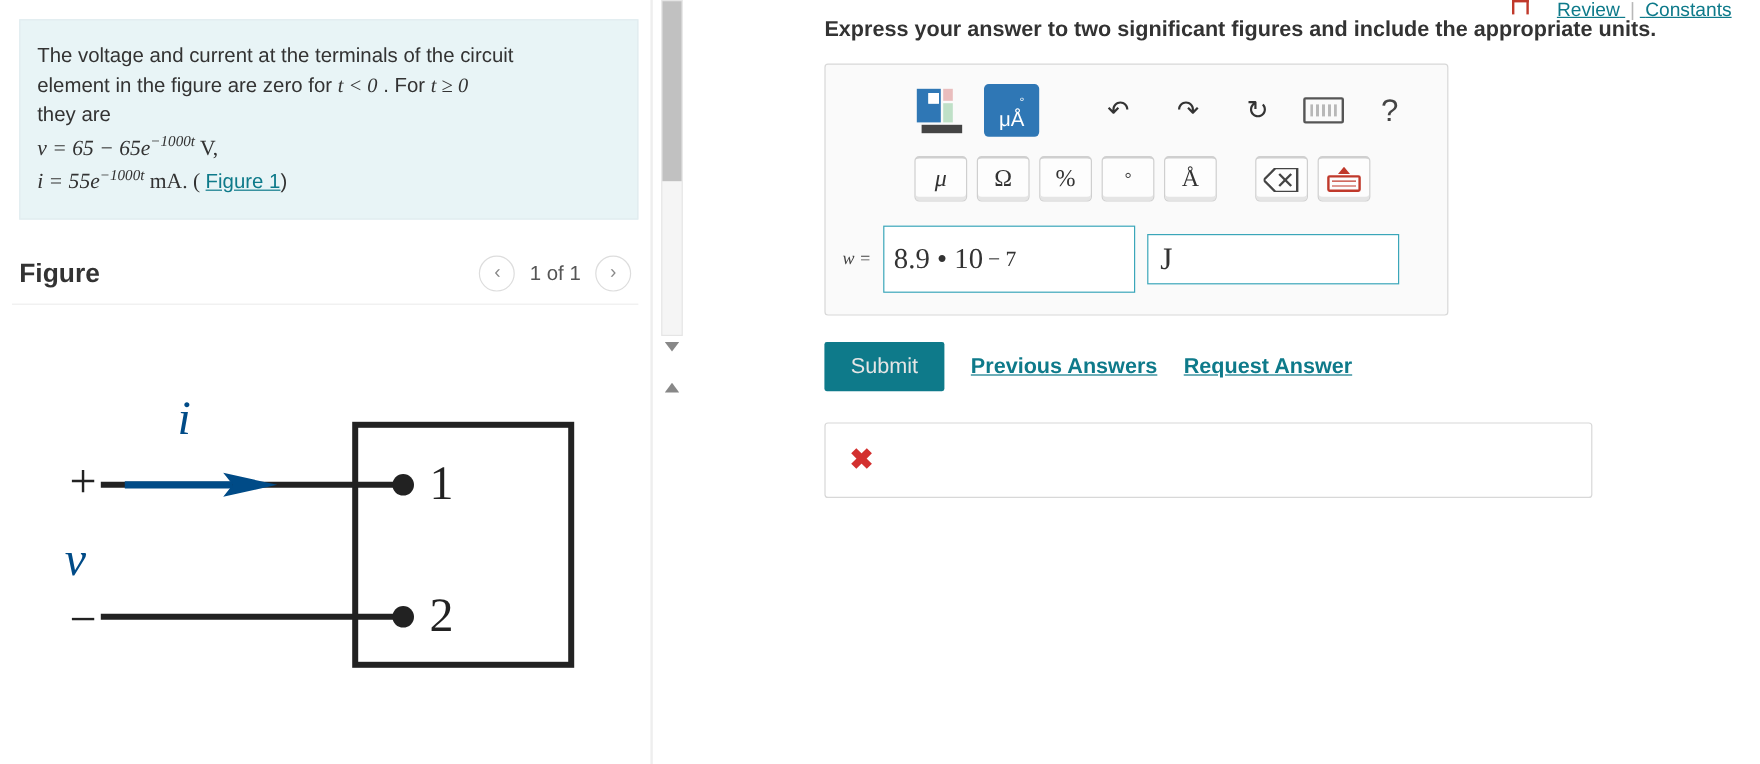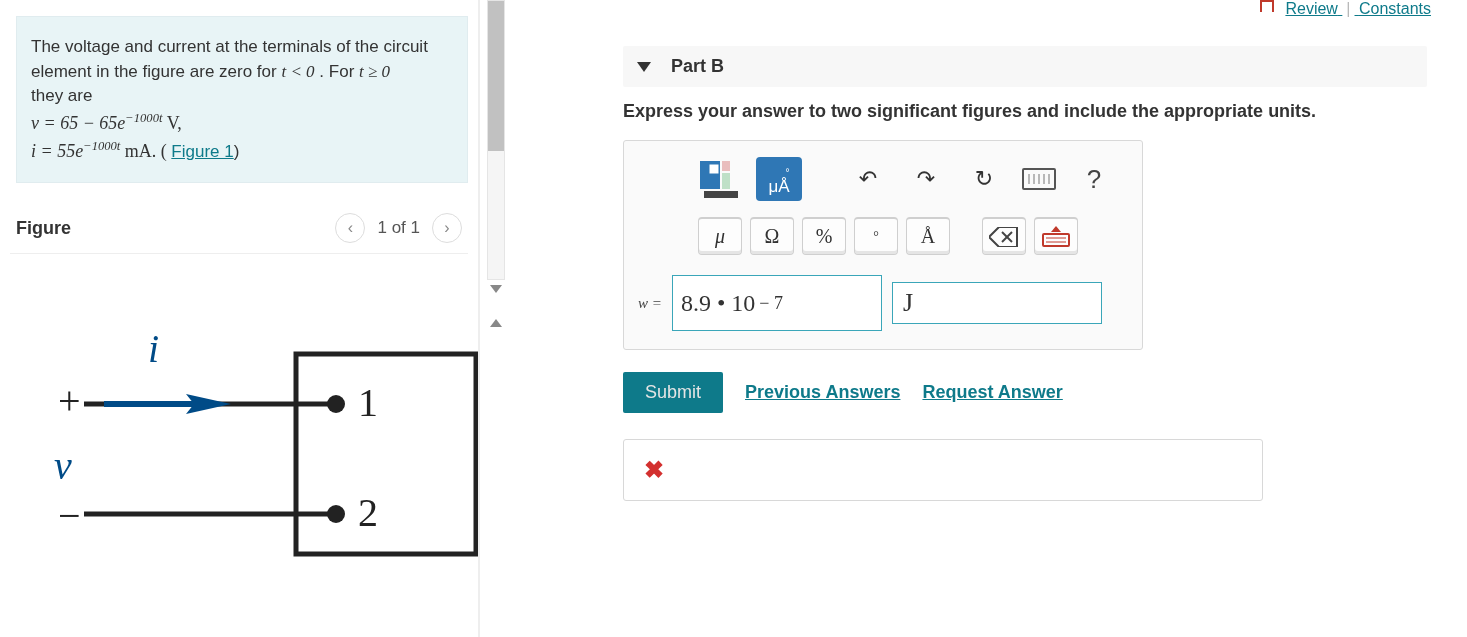--- a/index.html
+++ b/index.html
@@ -9,21 +9,21 @@
     font-size: 16px;
     color: #333;
     background: #fff;
     width: 1467px;
     height: 637px;
     overflow: hidden;
     position: relative;
   }
   .container { display: flex; height: 100%; }
   .left-pane {
-    width: 478px;
+    width: 542px;
     padding: 0;
     position: relative;
     flex-shrink: 0;
   }
   .scrollbar-gutter {
     width: 35px;
     position: relative;
     flex-shrink: 0;
     display: flex;
     flex-direction: column;
@@ -54,21 +54,21 @@
     color: #999;
     cursor: pointer;
   }
   .right-pane {
     flex: 1;
     padding: 0 40px 0 110px;
     position: relative;
   }
   .top-links {
     position: absolute;
-    top: 0; right: 36px;
+    top: 0; right: 24px;
     color: #0e7a8a;
     text-decoration: underline;
     font-size: 16px;
   }
   .top-links span { cursor: pointer; }
   .top-links .sep { color: #b8b8b8; text-decoration: none; padding: 0 4px; }
   .red-sq {
     position: absolute;
     top: 0; right: 193px;
     width: 14px; height: 12px;
@@ -86,21 +86,21 @@
   .math-i { font-style: italic; font-family: 'Times New Roman', serif; }
   .fig-link { color: #0e7a8a; text-decoration: underline; cursor: pointer; }
   .figure-section {
     margin: 30px 10px 0 10px;
   }
   .figure-header {
     display: flex; align-items: center; justify-content: space-between;
     padding: 0 6px 10px 6px;
     border-bottom: 1px solid #eee;
   }
-  .figure-title { font-size: 18px; font-weight: bold; }
+  .figure-title { font-size: 22px; font-weight: bold; }
   .pager { display: flex; align-items: center; gap: 12px; color: #555; font-size: 17px;}
   .pager-btn {
     width: 30px; height: 30px; border: 1px solid #ddd; border-radius: 50%;
     display: inline-flex; align-items: center; justify-content: center;
     color: #888; background: #fff; cursor: pointer;
     font-size: 16px;
   }
   .figure-svg { margin-top: 60px; margin-left: 26px; }
   .part-header {
     margin-top: 46px;
@@ -297,24 +297,20 @@
   </div>
 
   <div class="right-pane">
     <div class="red-sq"></div>
     <div class="top-links">
       <span>Review</span>
       <span class="sep">|</span>
       <span>Constants</span>
     </div>
 
-    <div class="part-header">
-      <div class="caret-down"></div>
-      <div class="part-title">Part B</div>
-    </div>
 
     <div class="instruction">Express your answer to two significant figures and include the appropriate units.</div>
 
     <div class="panel">
       <div class="toolbar">
         <span class="tbtn tbtn-templates">
           <svg width="46" height="44">
             <rect x="2" y="4" width="20" height="28" fill="#2f77b5"></rect>
             <rect x="24" y="4" width="8" height="10" fill="#e9bdbd"></rect>
             <rect x="24" y="16" width="8" height="16" fill="#bfe0c7"></rect>

